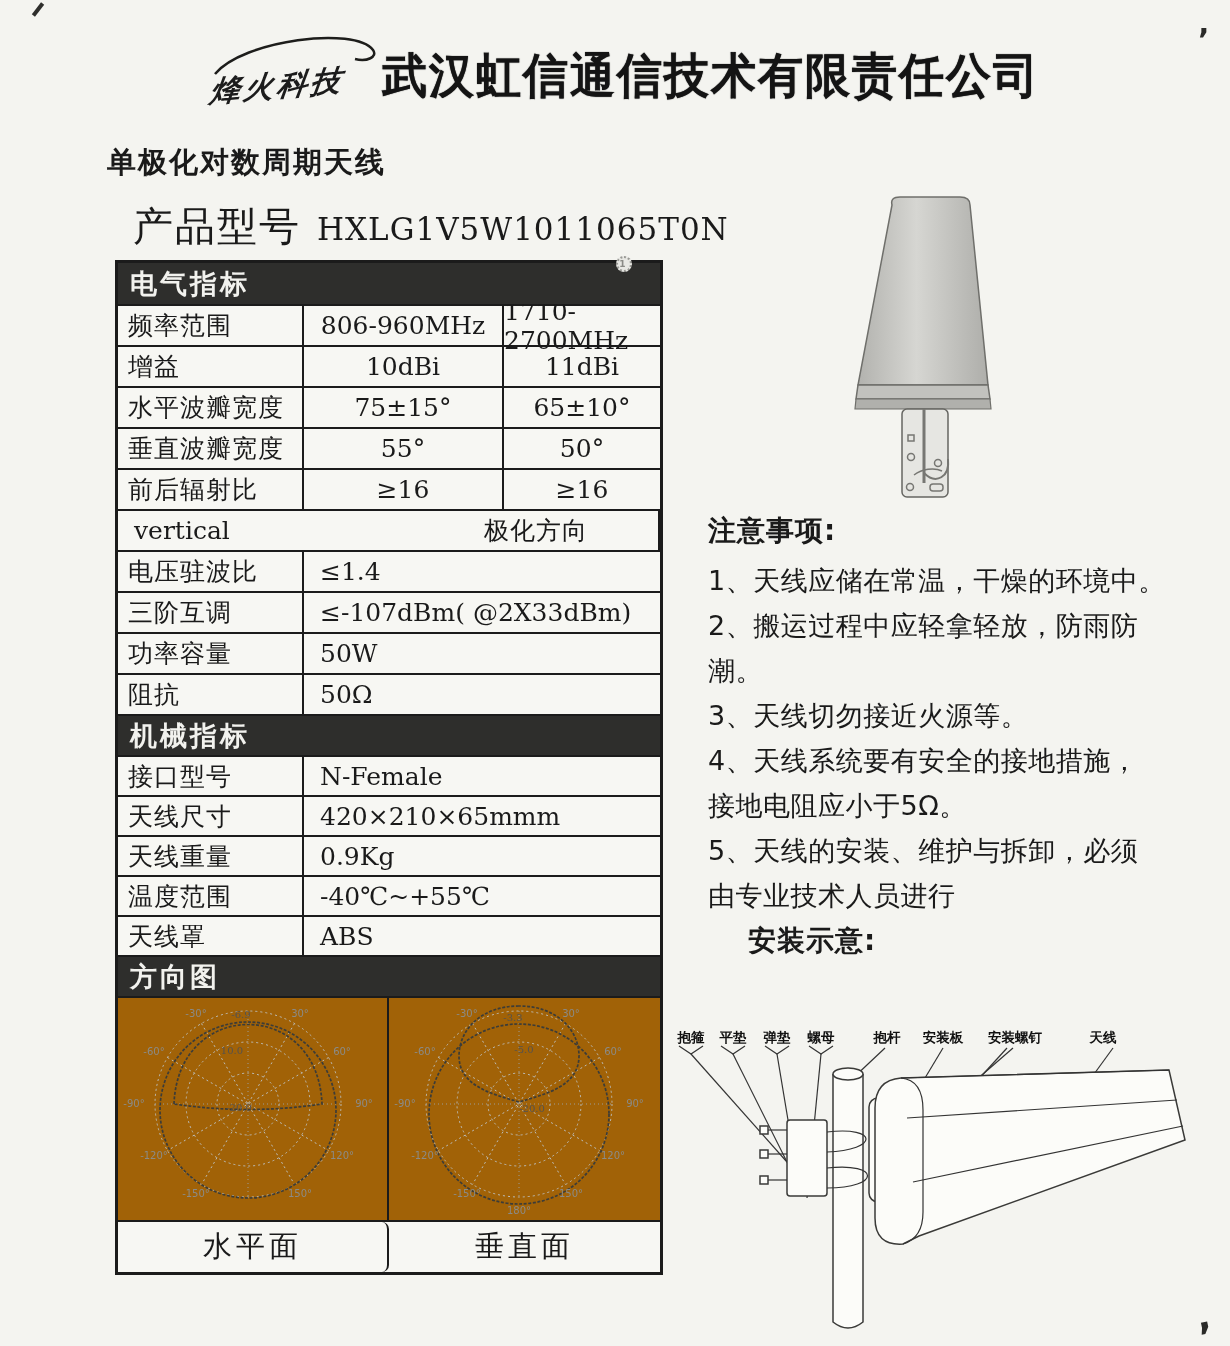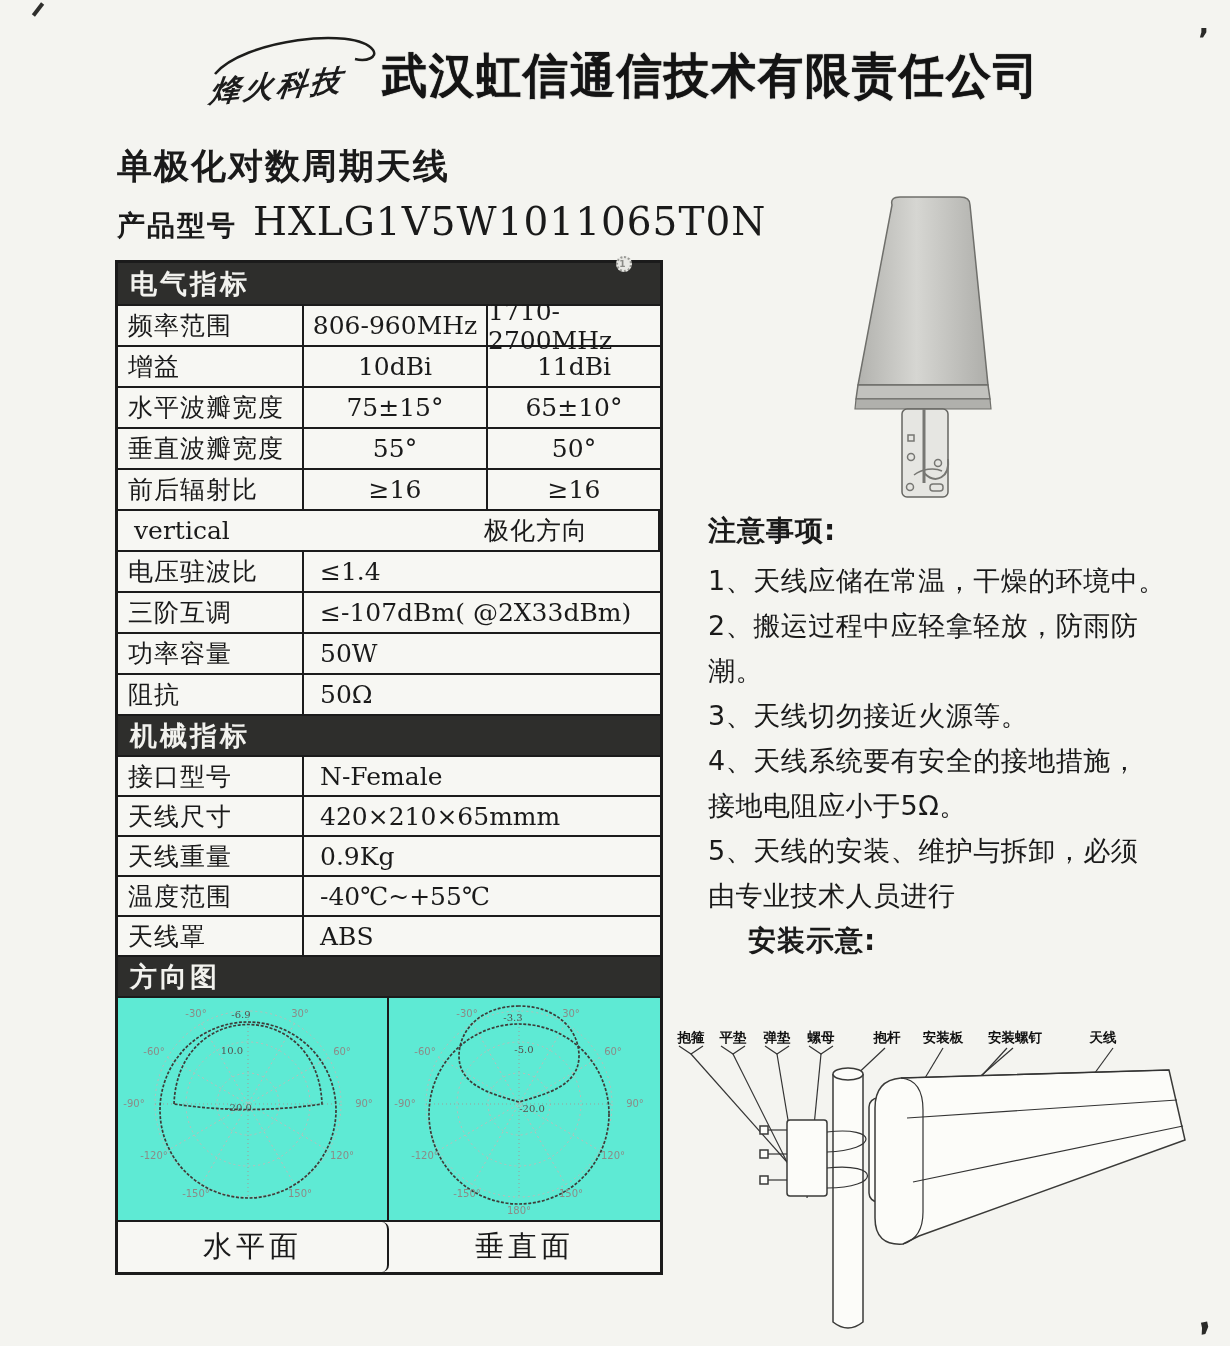--- a/index.html
+++ b/index.html
@@ -15,45 +15,45 @@
   .logo-text {
     position:absolute; left:6px; top:36px; font-size:30px; font-weight:bold; font-style:italic;
     letter-spacing:3px; color:#1c1c1c; transform:skewX(-12deg) rotate(-5deg);
   }
   .company {
     position:absolute; left:382px; top:44px; font-size:45px; font-weight:900;
     letter-spacing:2px; color:#141414; transform:scaleY(1.06); transform-origin:left top;
     text-shadow:0 0 1px #222;
   }
   .prod-title {
-    position:absolute; left:117px; top:143px; font-size:35px; font-weight:bold; letter-spacing:2px;
+    position:absolute; left:107px; top:143px; font-size:29px; font-weight:bold; letter-spacing:2px;
   }
   .model-line { position:absolute; left:117px; top:199px; display:flex; gap:16px; align-items:baseline; }
-  .model-label { font-size:28px; font-weight:bold; letter-spacing:2px; }
-  .model-number { font-size:39px; font-family:"DejaVu Serif", serif; letter-spacing:1px; }
+  .model-label { font-size:40px; font-weight:normal; letter-spacing:2px;margin-left:16px; }
+  .model-number { font-size:31px; font-family:"DejaVu Serif", serif; letter-spacing:1px; }
 
   
   .spec-table {
     position:absolute; left:115px; top:260px; width:548px;
     border:3px solid #1b1b1b; background:#f7f7f3;
   }
   .sec {
     height:41px; background:#2e2e2c; color:#f2f2ee; display:flex; align-items:center;
     font-size:27px; font-weight:bold; letter-spacing:3px; padding-left:12px; position:relative;
   }
   .sec.mid { border-top:2px solid #1b1b1b; }
   .r { display:flex; border-top:2px solid #1b1b1b; }
   .r-e { height:41px; } .r-s { height:41px; } .r-m { height:40px; }
   .c { display:flex; align-items:center; }
   .lab { width:186px; padding-left:10px; font-size:25px; letter-spacing:1px; border-right:2px solid #1b1b1b; }
   .val { font-family:"DejaVu Serif", serif; font-size:25px; }
-  .v1 { width:184px; justify-content:center; border-right:2px solid #1b1b1b; }
+  .v1 { width:200px; justify-content:center; border-right:2px solid #1b1b1b; }
   .v2 { flex:1; justify-content:center; }
   .vspan { flex:1; padding-left:16px; }
-  .plots { display:flex; height:224px; border-top:2px solid #1b1b1b; background:#5eead4; }
+  .plots { display:flex; height:224px; border-top:2px solid #1b1b1b; background:#a16207; }
   .pcell { width:50%; position:relative; }
   .pcell.first { border-right:2px solid #1b1b1b; }
   .caps { display:flex; height:52px; border-top:2px solid #1b1b1b; }
   .cap { width:50%; display:flex; align-items:center; justify-content:center;
          font-size:29px; letter-spacing:4px;border-radius:7px; }
   .cap.first { border-right:2px solid #1b1b1b; }
   .stamp {
     position:absolute; right:28px; top:-7px; width:16px; height:16px; border-radius:50%;
     background:#e8e8e4; border:2px dotted #9a9a96; color:#8a8a86; font-size:9px;
     display:flex; align-items:center; justify-content:center;

